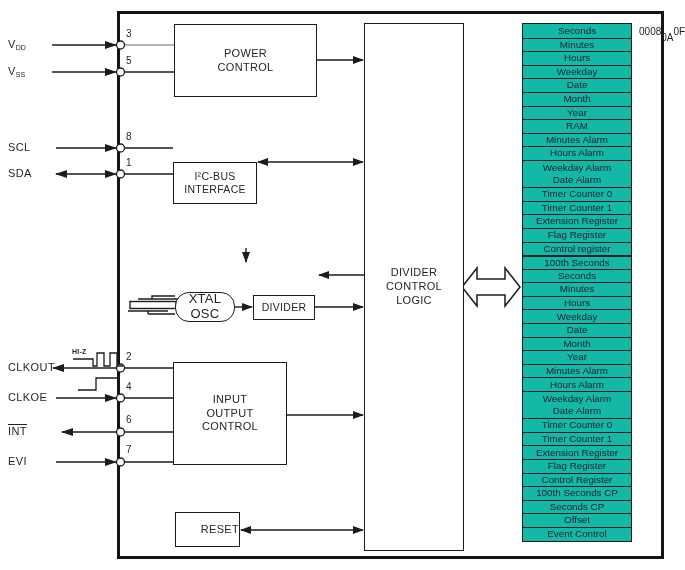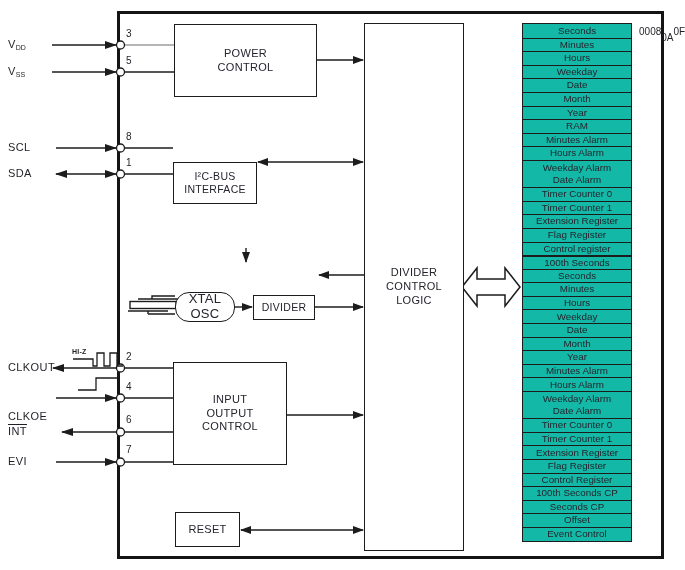--- a/index.html
+++ b/index.html
@@ -31,33 +31,33 @@
     line-height: 1.25; text-align: center;
     color: #24242e;
   }
   .b-power   { left: 174px; top: 24px;  width: 143px; height: 73px; }
   .b-i2c     { left: 173px; top: 140px; width: 84px;  height: 42px; font-size: 10.5px; margin-top: 22px; }
   .b-tsensor { left: 175px; top: 225px; width: 140px; height: 23px; }
   .b-cal     { left: 175px; top: 263px; width: 143px; height: 24px; font-size: 10.5px; }
   .b-xtal    { left: 175px; top: 292px; width: 60px;  height: 30px; font-size: 13px; line-height: 1.15; border-radius: 14px; }
   .b-div     { left: 253px; top: 295px; width: 62px;  height: 25px; font-size: 10.5px; }
   .b-io      { left: 173px; top: 362px; width: 114px;  height: 103px; }
-  .b-reset   { left: 175px; top: 512px; width: 65px;  height: 35px; }
+  .b-reset   { left: 175px; top: 512px; width: 65px;  height: 35px; align-items: flex-end; }
   .b-scl     { left: 364px; top: 23px;  width: 100px; height: 528px; }
 
   .pin-label {
     position: absolute; left: 8px;
     font-size: 11px; letter-spacing: 0.4px; color: #1f1f26;
     white-space: nowrap;
   }
   .pin-label .sub { font-size: 7px; vertical-align: -2px; letter-spacing: 0; }
   .pin-label .over { border-top: 1.2px solid #1f1f26; padding-top: 0px; display: inline-block; line-height: 1.1; }
   .pl-vdd { top: 38px; }  .pl-vss { top: 65px; }
   .pl-scl { top: 141px; } .pl-sda { top: 167px; }
-  .pl-clkout { top: 361px; } .pl-clkoe { top: 391px; margin-top: 19px; }
+  .pl-clkout { top: 361px; } .pl-clkoe { top: 391px; }
   .pl-int { top: 424px; } .pl-evi { top: 455px; }
 
   .pin-num {
     position: absolute; left: 126px;
     font-size: 10px; color: #1f1f26;
   }
   .pn-3 { top: 28px; } .pn-5 { top: 55px; }
   .pn-8 { top: 131px; } .pn-1 { top: 157px; }
   .pn-2 { top: 351px; } .pn-4 { top: 381px; }
   .pn-6 { top: 414px; } .pn-7 { top: 444px; }

